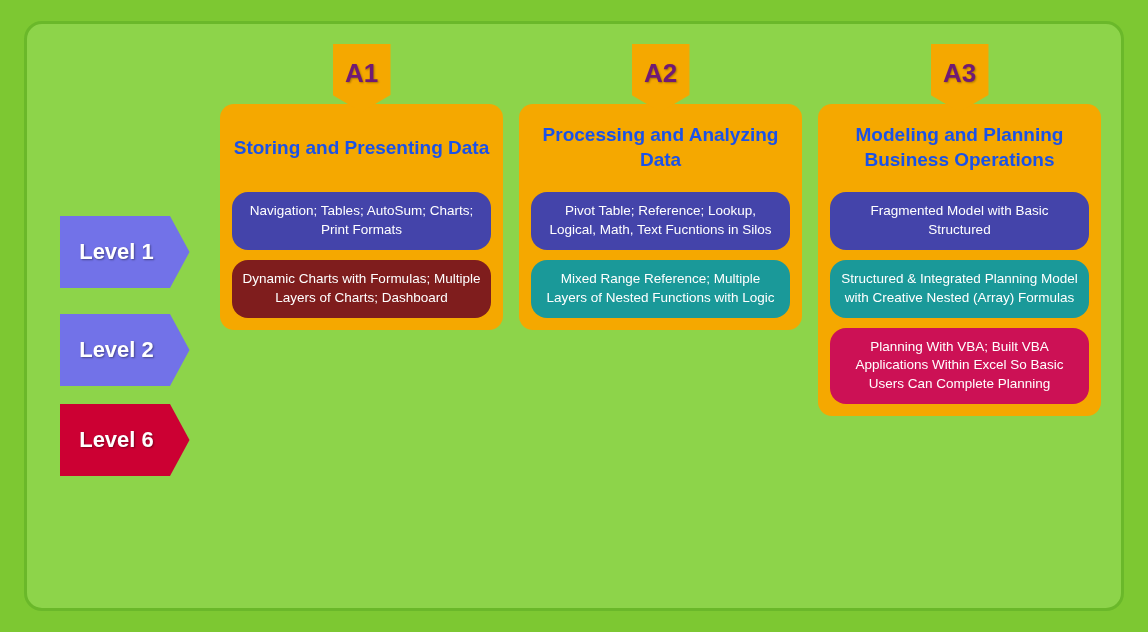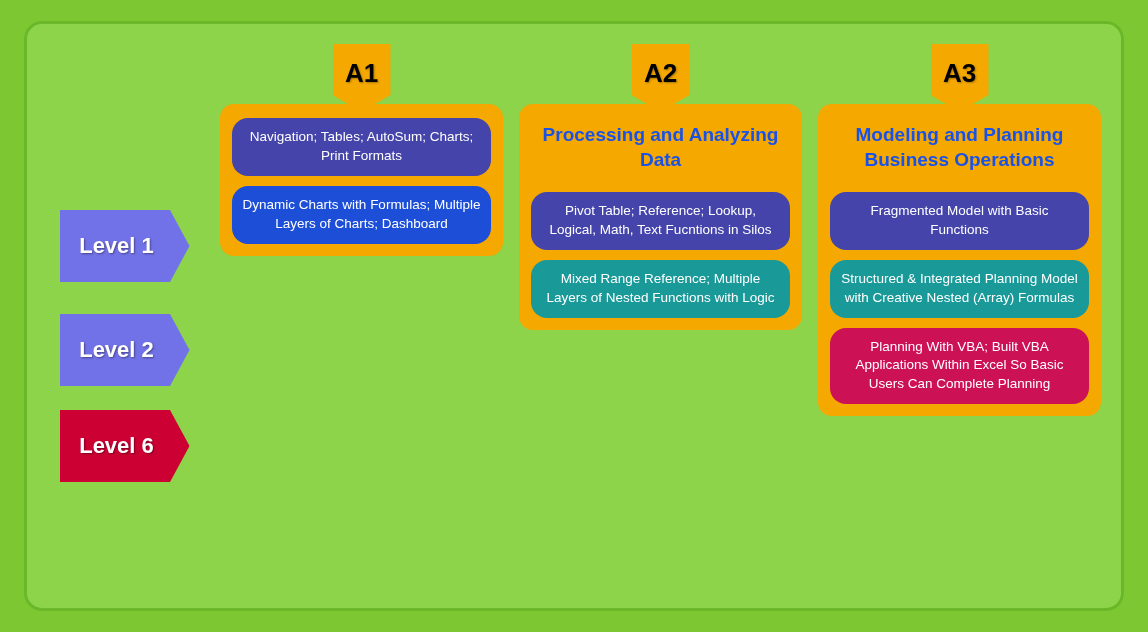--- a/index.html
+++ b/index.html
@@ -33,21 +33,21 @@
       align-items: center;
       gap: 18px;
       width: 100%;
       height: 100%;
     }
 
     
     .levels-col {
       display: flex;
       flex-direction: column;
-      gap: 28px;
+      gap: 22px;
       align-items: flex-end;
       flex-shrink: 0;
       margin-top: 60px;
     }
 
     .level-arrow {
       display: flex;
       align-items: center;
       justify-content: center;
       position: relative;
@@ -110,21 +110,21 @@
       background: #f5a800;
       clip-path: polygon(0 0, 100% 0, 100% 75%, 50% 100%, 0 75%);
       display: flex;
       align-items: center;
       justify-content: center;
       z-index: 2;
       margin-bottom: -8px;
     }
 
     .badge-label {
-      color: #000000;
+      color: #701a75;
       font-size: 26px;
       font-weight: bold;
       text-shadow: 1px 1px 2px rgba(0,0,0,0.3);
       padding-bottom: 10px;
       text-align: center;
     }
 
     
     .column-card {
       background: #f5a800;
@@ -164,21 +164,21 @@
 
     .cell.blue-dark {
       background: #4444aa;
     }
 
     .cell.teal {
       background: #1a9999;
     }
 
     .cell.purple-red {
-      background: #1d4ed8;
+      background: #7f1d1d;
     }
 
     .cell.level3-a2 {
       background: #cc1155;
     }
 
     .cell.level3-a3 {
       background: #cc1155;
     }
   </style>
@@ -206,20 +206,21 @@
       </div>
     </div>
 
     <div class="columns-area">
 
       <div class="column">
         <div class="badge">
           <span class="badge-label">A1</span>
         </div>
         <div class="column-card">
+          <div class="column-title">Storing and Presenting Data</div>
           <div class="cell blue-dark">Navigation; Tables; AutoSum; Charts; Print Formats</div>
           <div class="cell purple-red">Dynamic Charts with Formulas; Multiple Layers of Charts; Dashboard</div>
         </div>
       </div>
 
       <div class="column">
         <div class="badge">
           <span class="badge-label">A2</span>
         </div>
         <div class="column-card">
@@ -228,21 +229,21 @@
           <div class="cell teal">Mixed Range Reference; Multiple Layers of Nested Functions with Logic</div>
         </div>
       </div>
 
       <div class="column">
         <div class="badge">
           <span class="badge-label">A3</span>
         </div>
         <div class="column-card">
           <div class="column-title">Modeling and Planning Business Operations</div>
-          <div class="cell blue-dark">Fragmented Model with Basic Functions</div>
+          <div class="cell blue-dark">Fragmented Model with Basic Structured</div>
           <div class="cell teal">Structured &amp; Integrated Planning Model  with Creative Nested (Array) Formulas</div>
           <div class="cell level3-a3">Planning With VBA; Built VBA Applications  Within Excel  So Basic Users Can Complete Planning</div>
         </div>
       </div>
 
     </div>
   </div>
 </div>
 
 </body></html>

